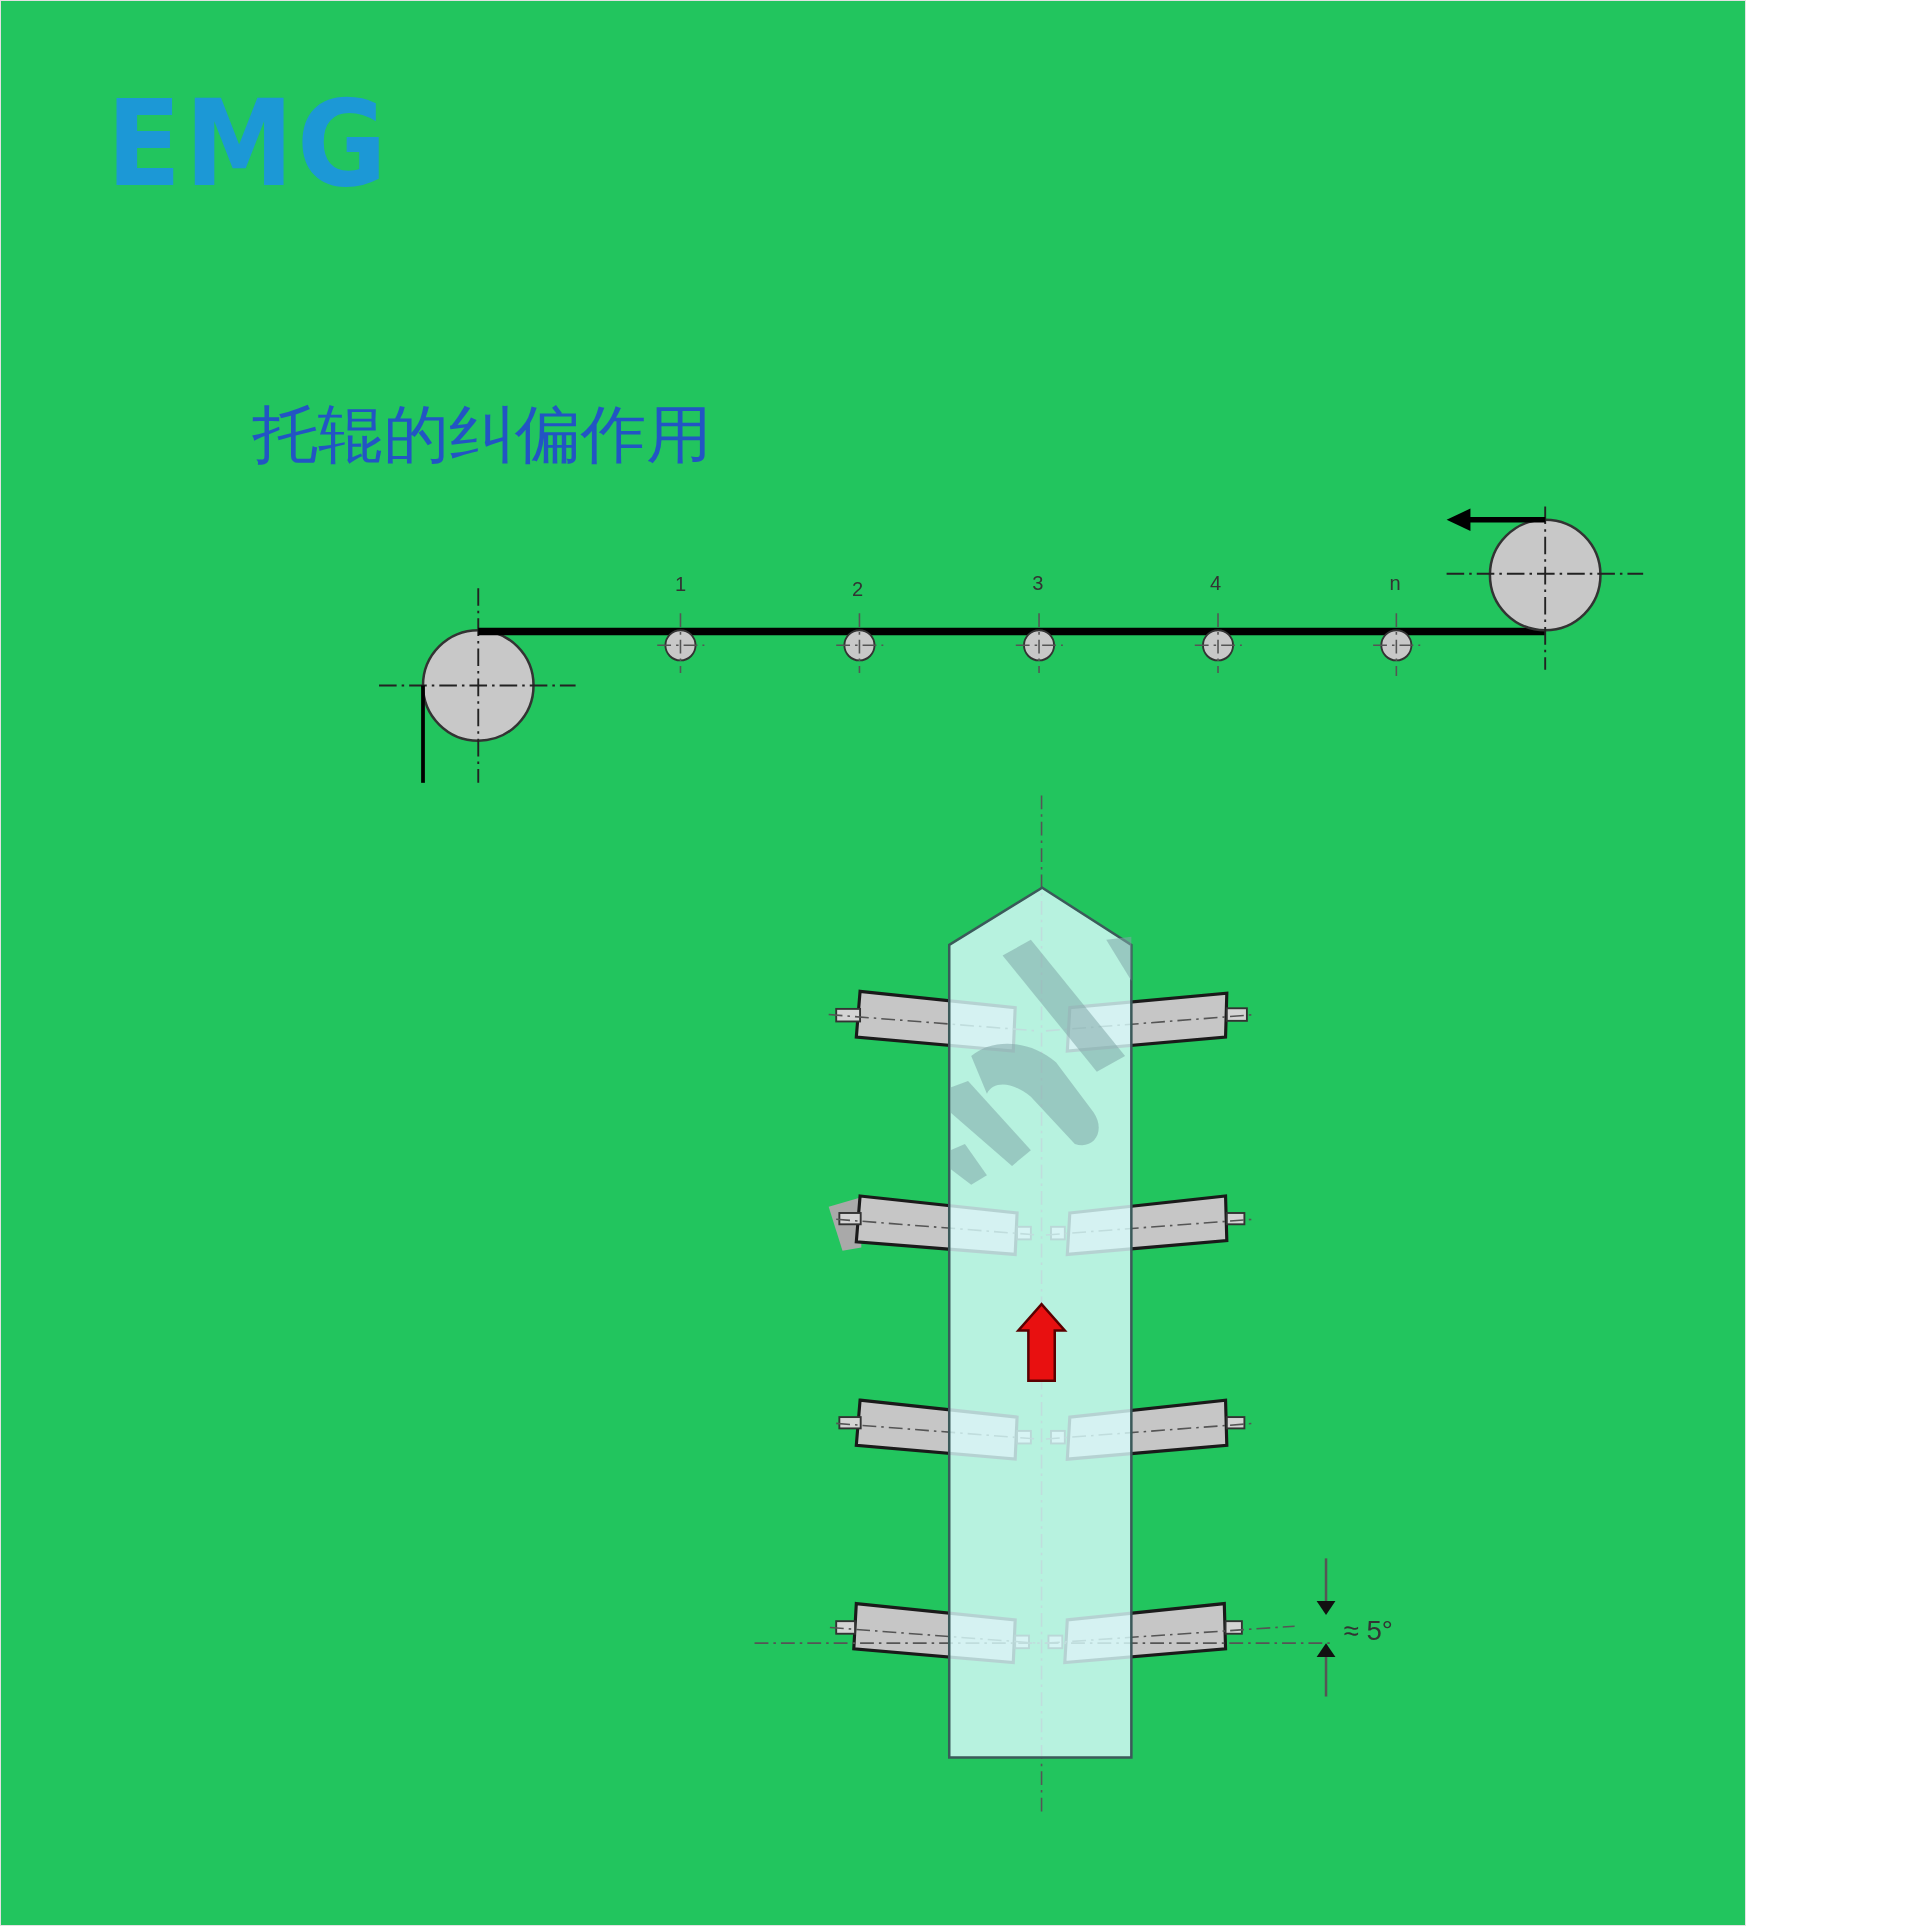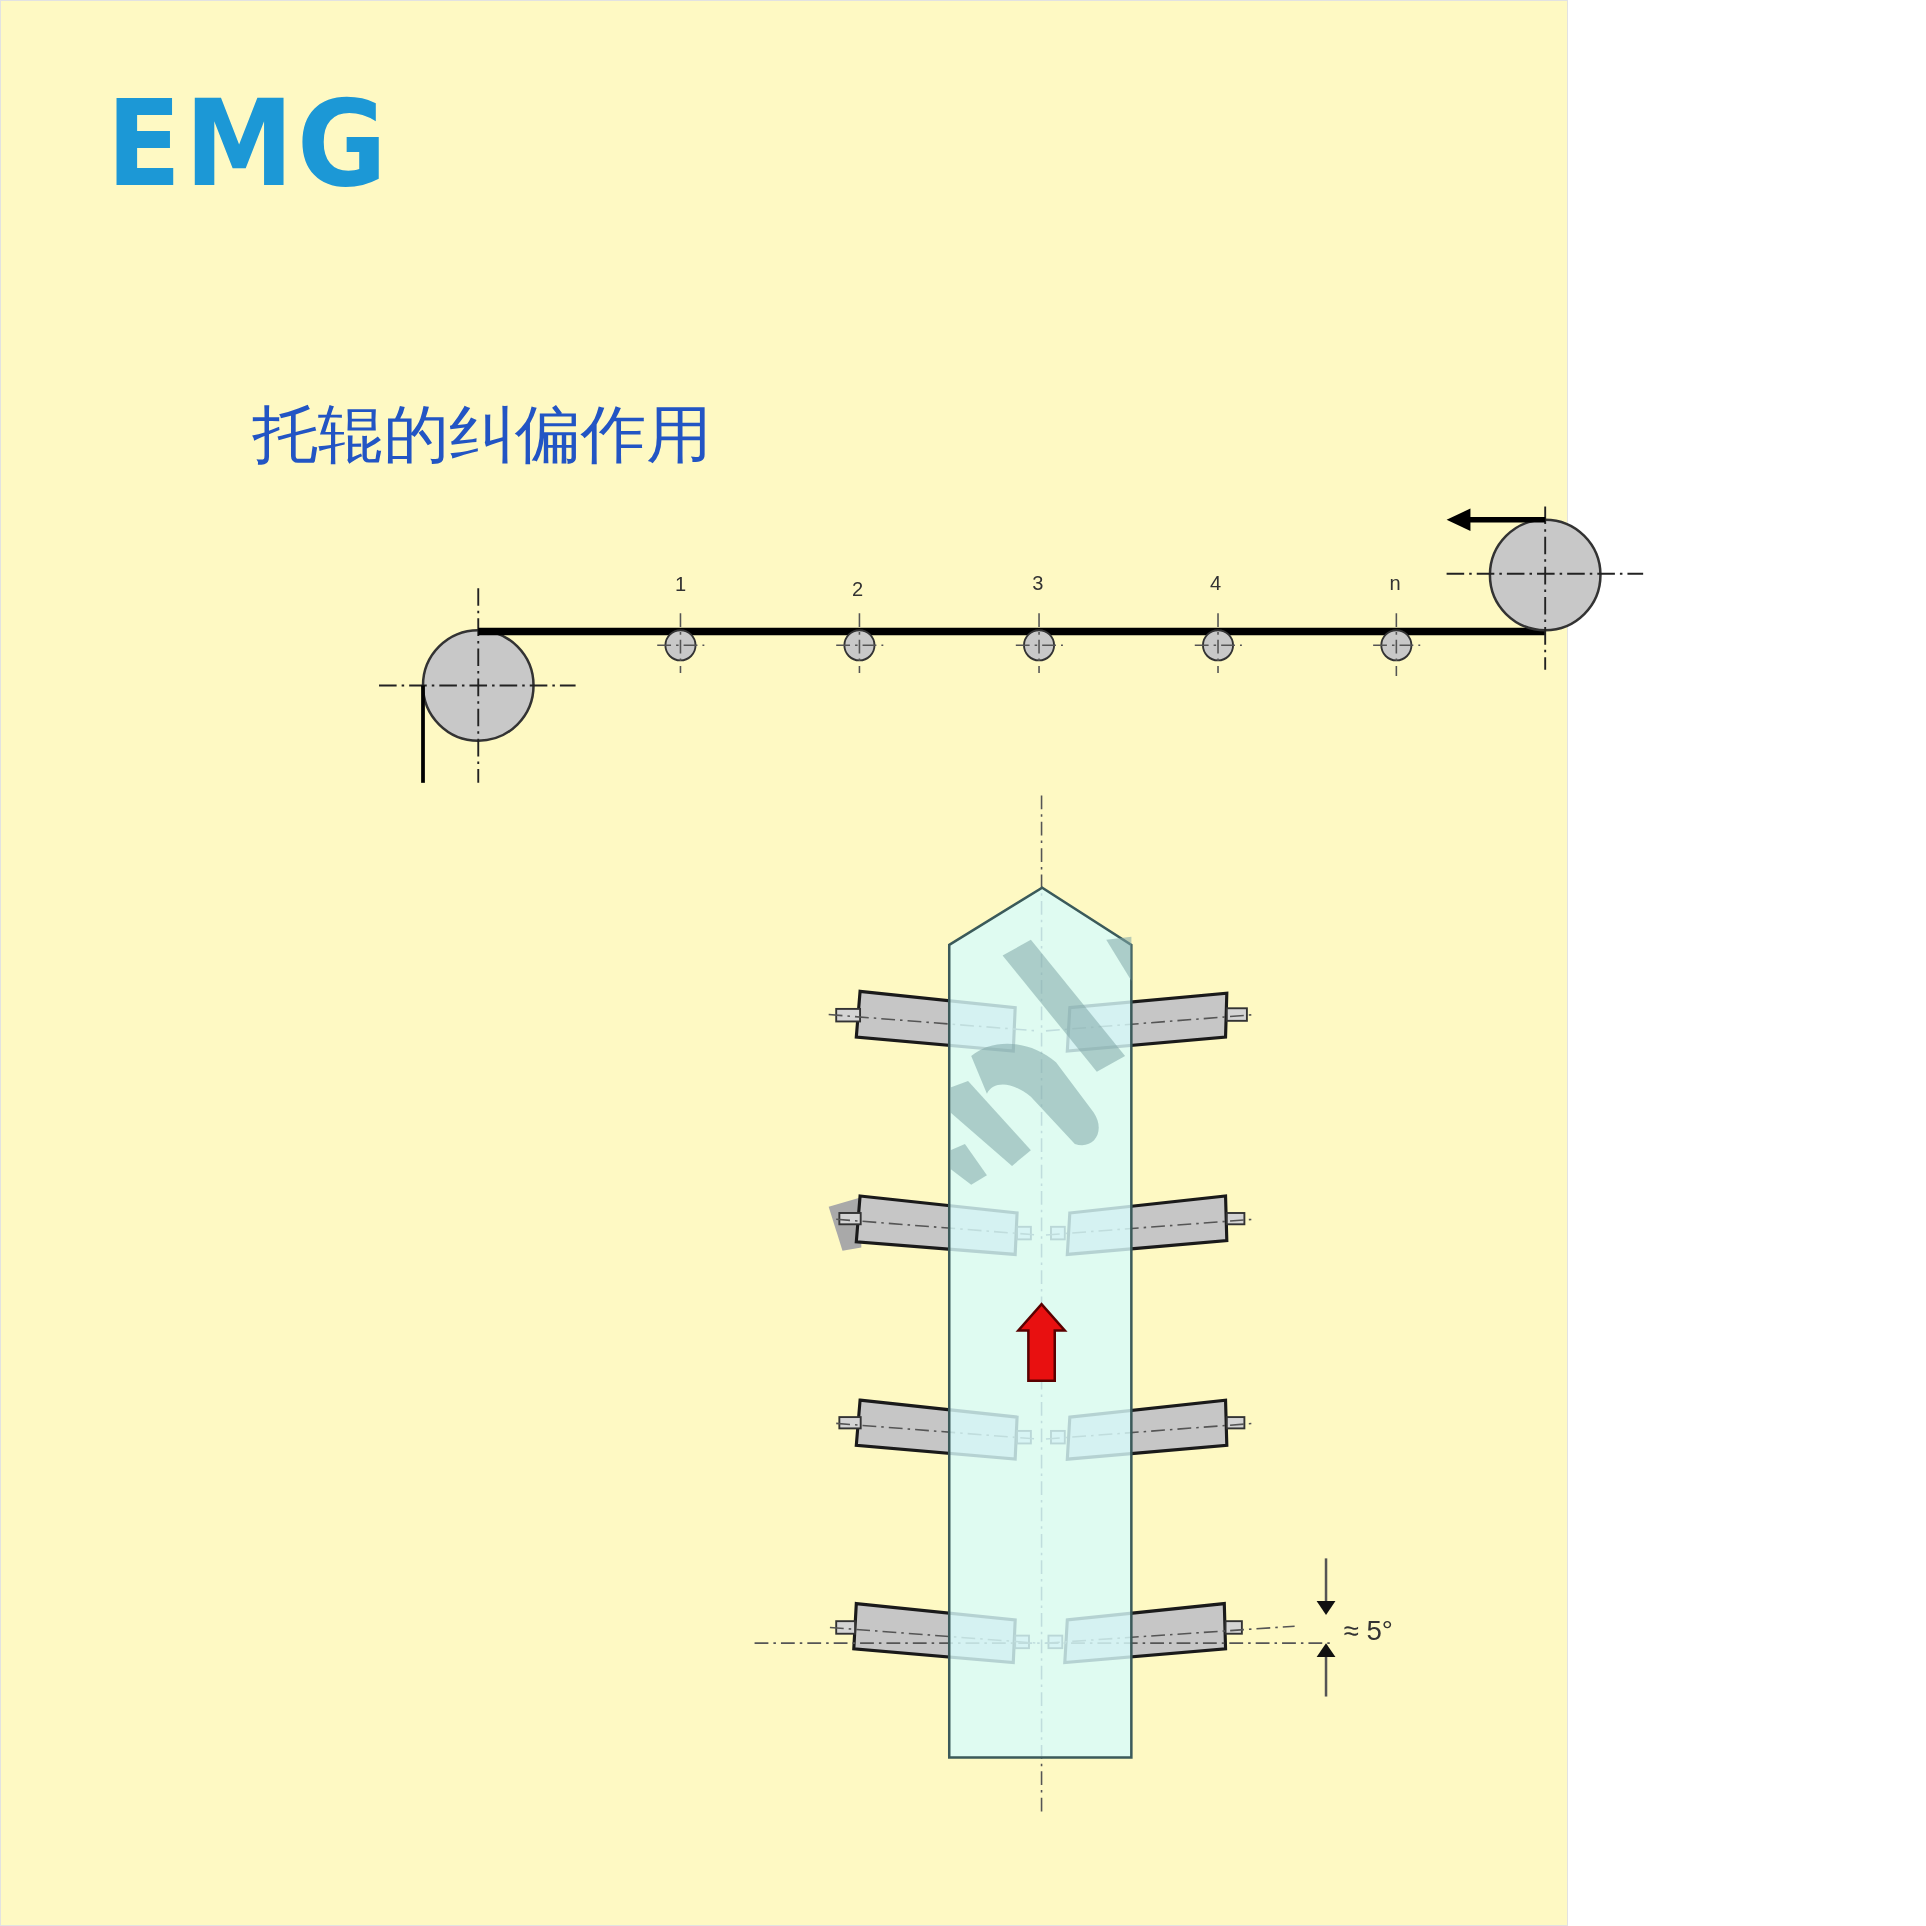--- a/index.html
+++ b/index.html
@@ -1,19 +1,19 @@
 <!DOCTYPE html>
 <html style="font-size:10px"><head>
 <meta charset="utf-8">
 <style>
   html, body { margin: 0; padding: 0; background: #ffffff; }
   body { width: 1926px; height: 1926px; overflow: hidden; }
   .page {
-    position: relative; width: 1568px; height: 1926px; box-sizing: border-box;
-    border: 1.9px solid #e2e2e2; background: #fef9c3; text-align: right;
+    position: relative; width: 1746px; height: 1926px; box-sizing: border-box;
+    border: 1.9px solid #e2e2e2; background: #22c55e; text-align: right;
   }
   svg.canvas { position: absolute; left: 0; top: 0; }
   .logo-text {
     font-family: "DejaVu Sans", sans-serif; font-weight: 900; fill: #1c98d6;
     letter-spacing: 6px;
   }
   .title-text {
     font-family: "DejaVu Sans", "Liberation Sans", sans-serif; fill: #2255c4;
   }
   .label-text {

